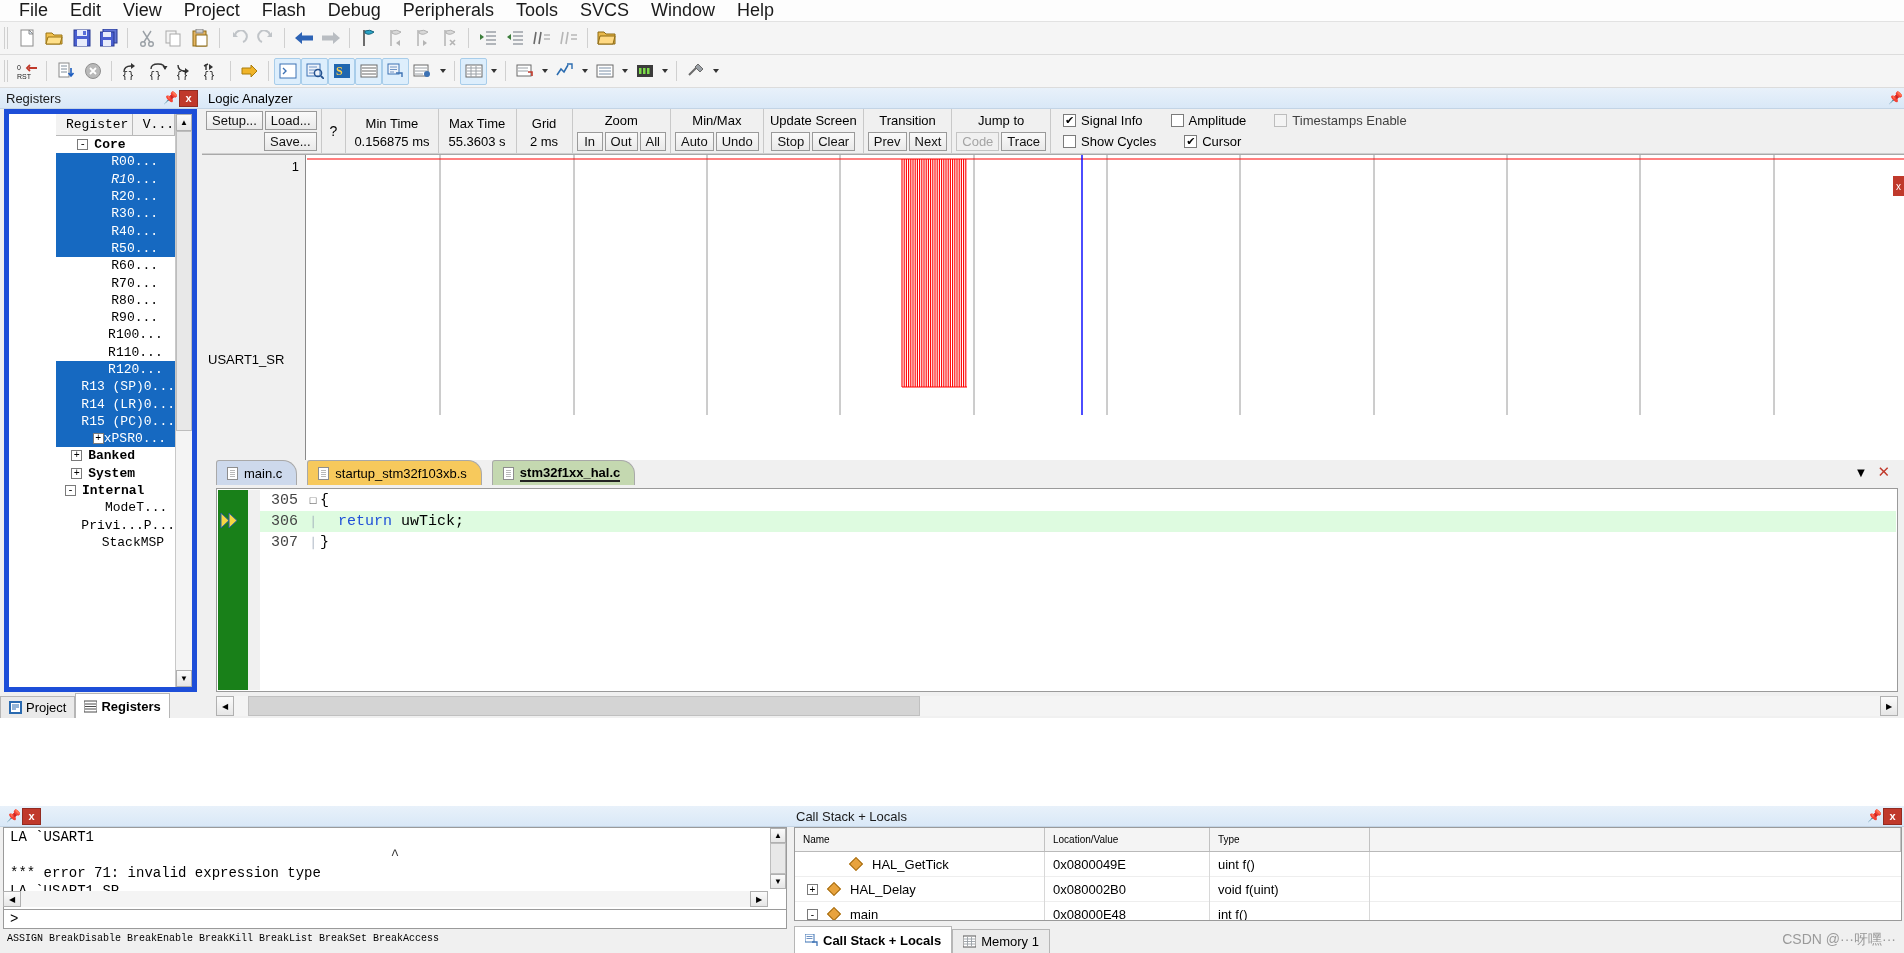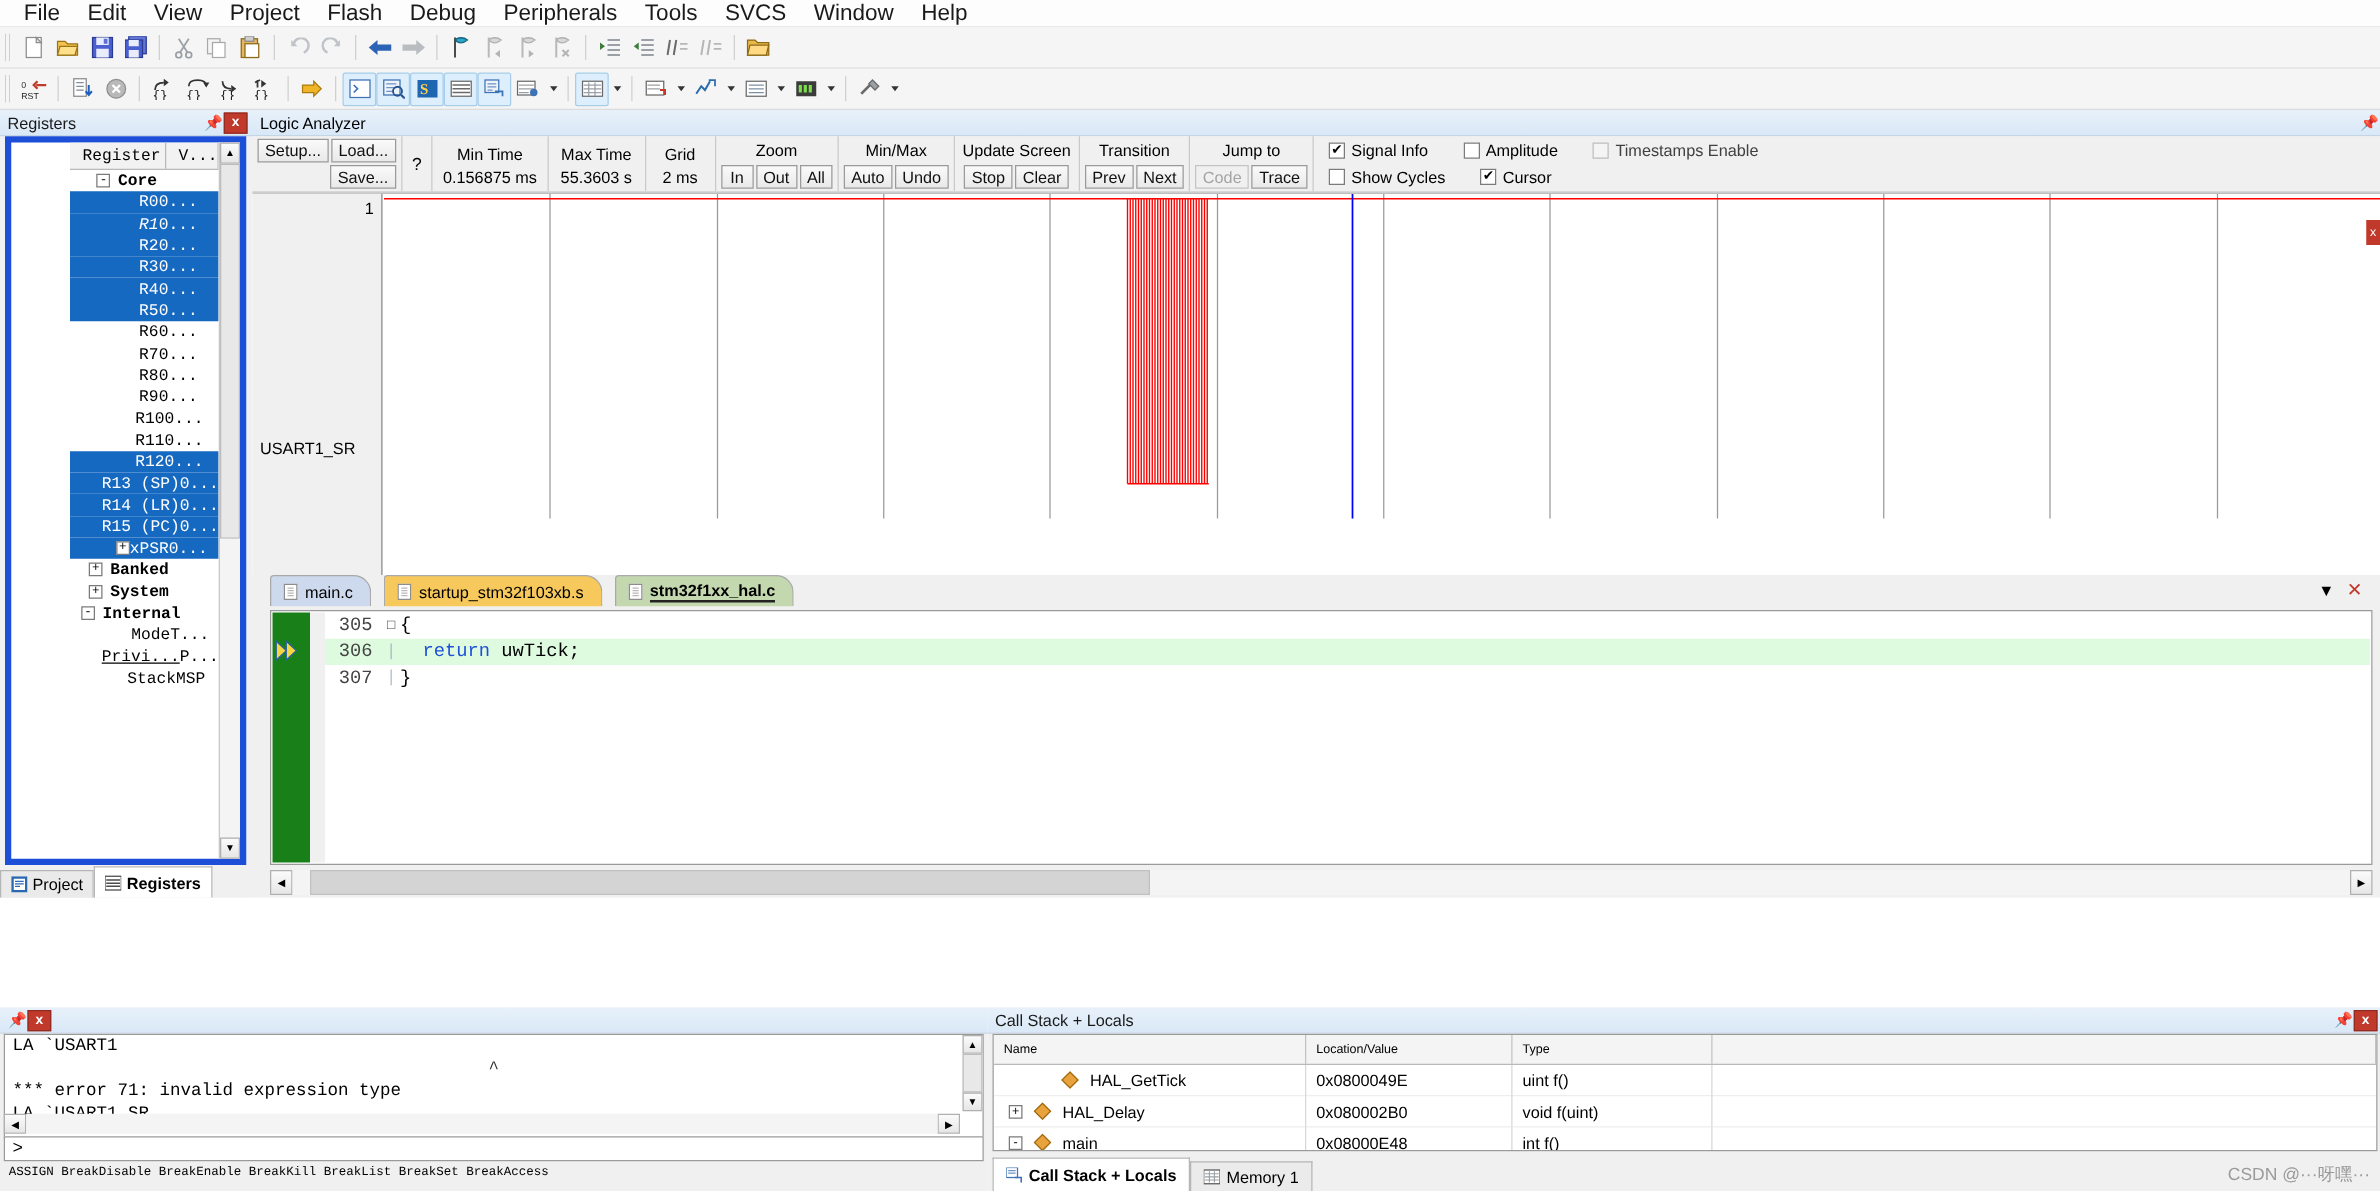--- a/index.html
+++ b/index.html
@@ -679,21 +679,21 @@
                 <span class="rname" style="padding-left: 4px; font-weight: bold;">Internal</span>
                 <span class="rval"></span>
               </div>
               <div class="rrow">
                 <span class="rind"></span>
                 <span class="rname" style="padding-left: 22px;">Mode</span>
                 <span class="rval">T...</span>
               </div>
               <div class="rrow">
                 <span class="rind"></span>
-                <span class="rname" style="padding-left: 22px; text-decoration: underline;">Privi...</span>
+                <span class="rname" style="padding-left: 22px;">Privi...</span>
                 <span class="rval">P...</span>
               </div>
               <div class="rrow">
                 <span class="rind"></span>
                 <span class="rname" style="padding-left: 22px;">Stack</span>
                 <span class="rval">MSP</span>
               </div>
             </div>
         </div>
         <div class="vscroll">

